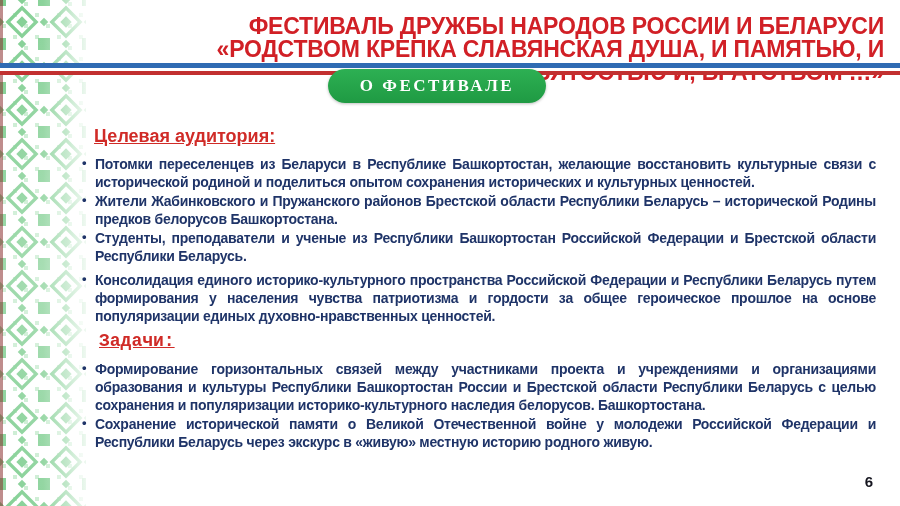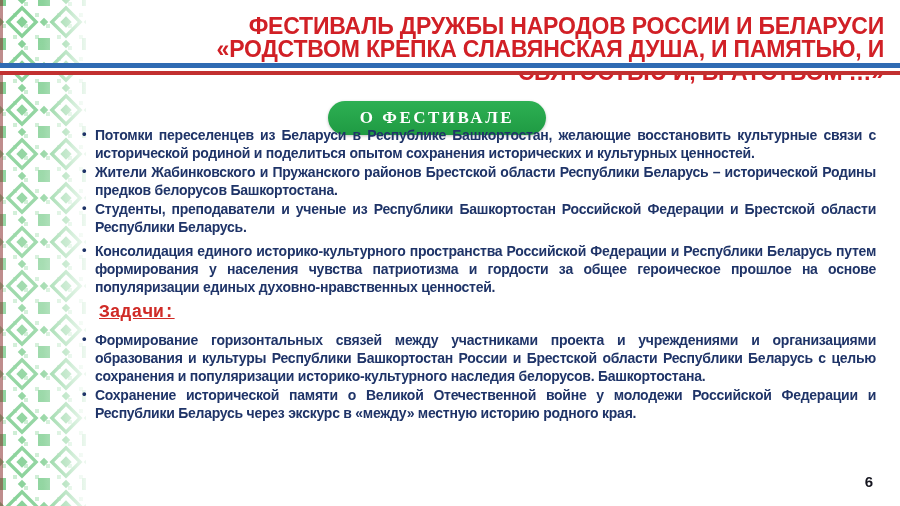--- a/index.html
+++ b/index.html
@@ -21,21 +21,21 @@
     color: #d12026;
     letter-spacing: -0.2px;
   }
 
   .flag { position: absolute; left: 0; right: 0; top: 63px; }
   .flag-blue  { height: 5px; background: #2f6bb3; }
   .flag-white { height: 3px; background: #ffffff; }
   .flag-red   { height: 4px; background: #c23030; }
 
   .about-btn {
-    position: absolute; left: 328px; top: 101px;
+    position: absolute; left: 328px; top: 69px;
     width: 218px; height: 34px;
     border: none;
     border-radius: 17px;
     background: linear-gradient(#2db053, #1f9a43);
     color: #ffffff;
     font-family: "Liberation Serif", serif;
     font-weight: bold;
     font-size: 17px;
     letter-spacing: 2.5px;
     display: flex; align-items: center; justify-content: center;
@@ -134,20 +134,21 @@
   <div class="flag">
     <div class="flag-blue"></div>
     <div class="flag-white"></div>
     <div class="flag-red"></div>
   </div>
 
   <button class="about-btn">О ФЕСТИВАЛЕ</button>
 
   <div class="content">
 
+    <h2 class="heading h-audience">Целевая аудитория:</h2>
     <ul class="bullets">
       <li>
         <span class="bullet-marker">•</span>
         <span>Потомки переселенцев из Беларуси в Республике Башкортостан, желающие восстановить культурные связи с исторической родиной и поделиться опытом сохранения исторических и культурных ценностей.</span>
       </li>
       <li>
         <span class="bullet-marker">•</span>
         <span>Жители Жабинковского и Пружанского районов Брестской области Республики Беларусь – исторической Родины предков белорусов Башкортостана.</span>
       </li>
       <li>
@@ -164,21 +165,21 @@
     </ul>
 
     <h2 class="heading h-tasks">Задачи:</h2>
     <ul class="bullets">
       <li>
         <span class="bullet-marker">•</span>
         <span>Формирование горизонтальных связей между участниками проекта и учреждениями и организациями образования и культуры Республики Башкортостан России и Брестской области Республики Беларусь с целью сохранения и популяризации историко-культурного наследия белорусов. Башкортостана.</span>
       </li>
       <li>
         <span class="bullet-marker">•</span>
-        <span>Сохранение исторической памяти о Великой Отечественной войне у молодежи Российской Федерации и Республики Беларусь через экскурс в «между» местную историю родного края.</span>
+        <span>Сохранение исторической памяти о Великой Отечественной войне у молодежи Российской Федерации и Республики Беларусь через экскурс в «живую» местную историю родного живую.</span>
       </li>
     </ul>
 
   </div>
 
   <div class="page-num">6</div>
 
 </div>
 
 </body></html>

